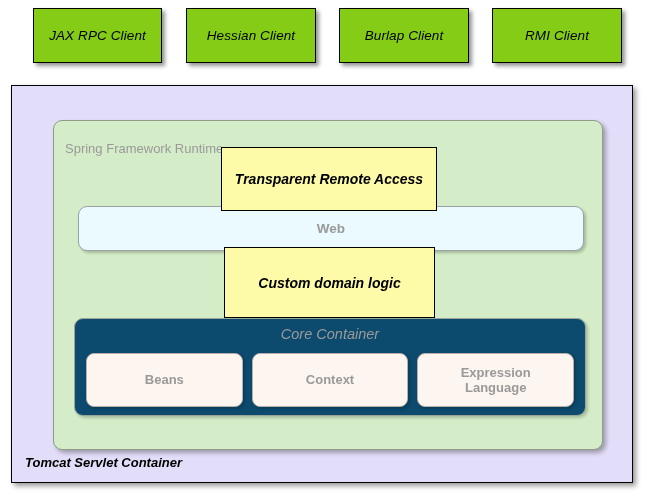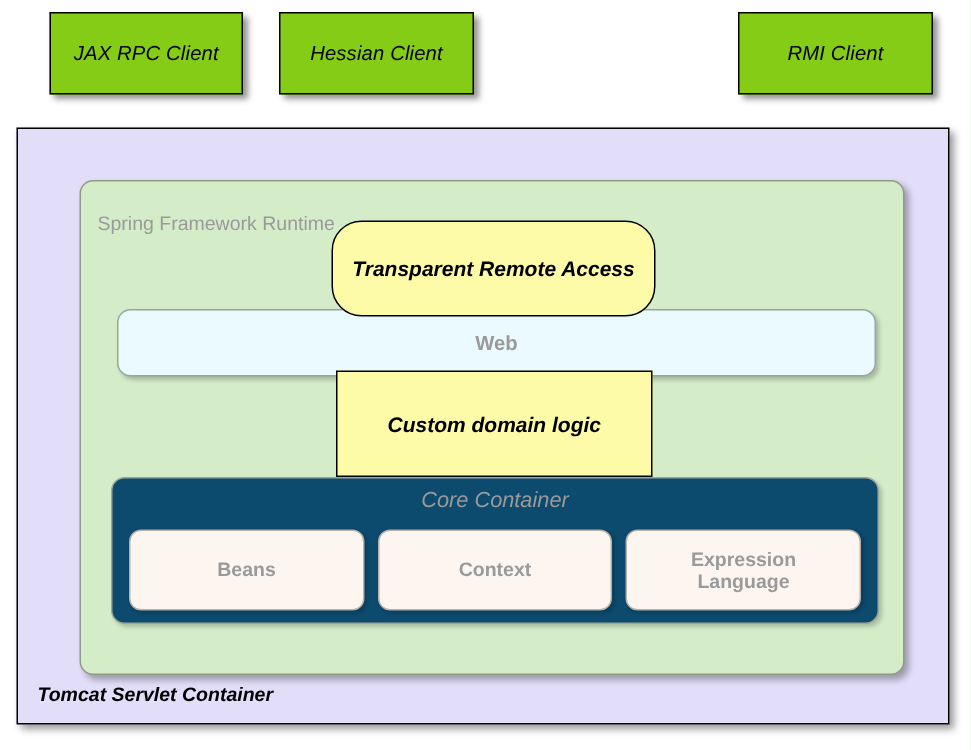--- a/index.html
+++ b/index.html
@@ -176,39 +176,41 @@
     font-style: italic;
     color: #000000;
     white-space: nowrap;
   }
 
   #remote-access-box {
     left: 221px;
     top: 147px;
     width: 216px;
     height: 64px;
-    border-radius: 20px;
   }
   #domain-logic-box {
     left: 224px;
     top: 247px;
     width: 211px;
     height: 71px;
   }
 </style>
 </head>
 <body>
 
 <div class="canvas">
 
   <div class="client-box" id="client-0" style="left: 33px; top: 8px; width: 129px; height: 55px;">
     <span class="label">JAX RPC Client</span>
   </div>
   <div class="client-box" id="client-1" style="left: 186px; top: 8px; width: 130px; height: 55px;">
     <span class="label">Hessian Client</span>
+  </div>
+  <div class="client-box" id="client-2" style="left: 339px; top: 8px; width: 130px; height: 55px;">
+    <span class="label">Burlap Client</span>
   </div>
   <div class="client-box" id="client-3" style="left: 492px; top: 8px; width: 130px; height: 55px;">
     <span class="label">RMI Client</span>
   </div>
 
   <div class="tomcat-container">
     <span class="tomcat-label">Tomcat Servlet Container</span>
   </div>
 
   <div class="spring-runtime">

